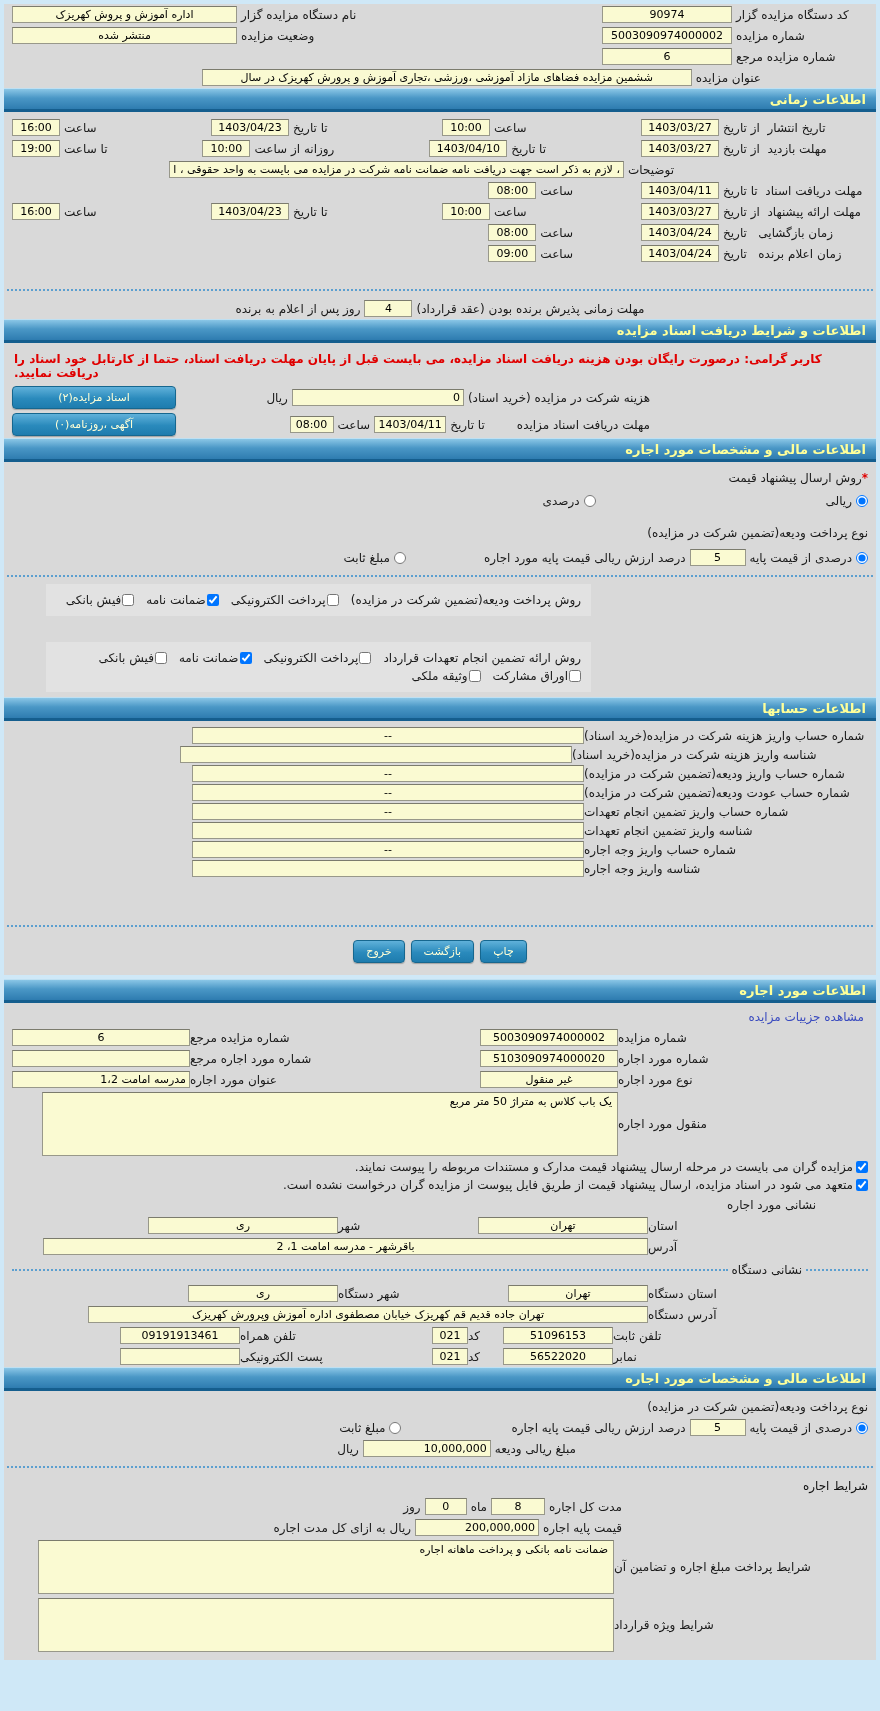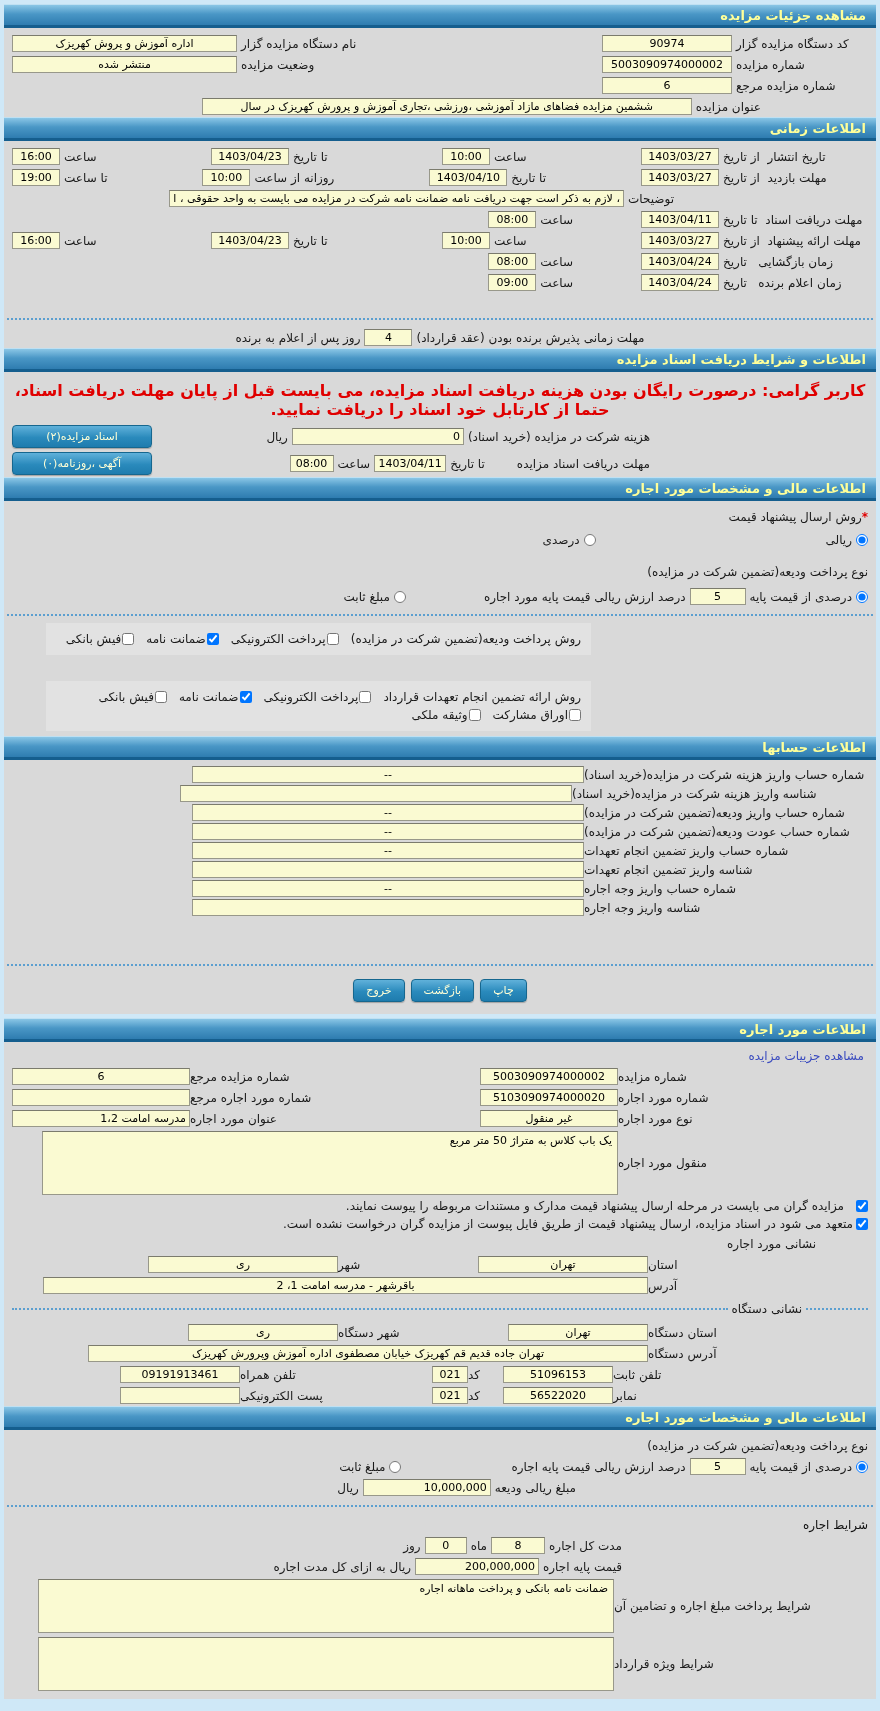--- a/index.html
+++ b/index.html
@@ -11,38 +11,37 @@
   .g{display:flex;align-items:center;gap:4px}
   .sp{flex:1}
   .lb{white-space:nowrap}
   .lc{text-align:left;white-space:nowrap;flex:none}
   input.inp,textarea.inp{background:#fafad2;border:1px solid #98988a;border-top-color:#7b7b6d;font-family:"DejaVu Sans","Liberation Sans",sans-serif;font-size:11px;color:#000}
   input.inp{height:17px;text-align:center;padding:0 3px}
   input.num{direction:ltr}
   input.ar{text-align:right;direction:ltr}
   textarea.inp{resize:none;padding:2px 5px}
   .btn{background:linear-gradient(180deg,#60b1da 0%,#2a8abc 55%,#1e7cae 100%);border:1px solid #16678f;border-radius:4px;color:#ffffd6;font-family:"DejaVu Sans","Liberation Sans",sans-serif;font-size:11px;padding:4px 12px;cursor:pointer;box-shadow:0 1px 1px rgba(0,0,0,.25)}
-  .btn.side{width:140px;padding:4px 4px}
+  .btn.side{width:164px;padding:4px 4px}
   .btnrow{display:flex;justify-content:center;gap:6px;padding:6px}
   .dots{border-top:2px dotted #5b9fd0;margin:7px 3px;height:0}
   .dotline{border-top:2px dotted #5b9fd0;height:0}
-  .warn{color:#e00000;font-weight:bold;font-size:16px;padding:4px 10px;text-align:center}
+  .warn{color:#e00000;font-weight:bold;font-size:12px;padding:4px 10px;text-align:left}
   .link{color:#3a4bbf;padding:2px 12px 3px;display:block;width:fit-content;text-decoration:none}
   .strip{display:flex;flex-wrap:wrap;align-items:center;row-gap:4px;column-gap:12px;background:#e2e2e2;width:545px;margin:5px 285px 5px auto;padding:9px 10px}
   .cbi{display:flex;align-items:center;gap:1px;white-space:nowrap}
   input[type=checkbox],input[type=radio]{width:12px;height:12px;margin:0;flex:none}
   .star{color:#e00000;font-weight:bold}
   .subhdr{font-weight:normal;color:#111}
 </style>
 </head>
 <body>
 
 <div class="panel">
 
-  <div class="hdr"><span>مشاهده جزئیات مزایده</span></div>
 
   <div class="row">
     <div class="g">
         <span class="lc" style="width:132px">کد دستگاه مزایده گزار</span>
       <input class="inp num" style="width: 130px;" readonly="" value="90974">
       </div>
     <div class="sp"></div>
     <div class="g">
         <span class="lc" style="width:118px">نام دستگاه مزایده گزار</span>
       <input class="inp" style="width: 225px;" readonly="" value="اداره آموزش و پروش کهریزک">
@@ -366,21 +365,21 @@
     <input class="inp" style="width: 178px; text-align: right;" readonly="" value="مدرسه امامت 1،2">
   </div>
 
   <div class="row" style="align-items:center">
     <span class="lc" style="width:250px">منقول مورد اجاره</span>
     <textarea class="inp" style="width: 576px; height: 64px;" readonly="">یک باب کلاس به متراژ 50 متر مربع</textarea>
   </div>
 
   <div class="row" style="min-height:18px">
     <input type="checkbox" checked="" style="">
-    <span class="lb" style="margin-right:12px">مزایده گران می بایست در مرحله ارسال پیشنهاد قیمت مدارک و مستندات مربوطه را پیوست نمایند.</span>
+    <span class="lb" style="margin-right:3px">مزایده گران می بایست در مرحله ارسال پیشنهاد قیمت مدارک و مستندات مربوطه را پیوست نمایند.</span>
   </div>
   <div class="row" style="min-height:18px">
     <input type="checkbox" checked="" style="">
     <span class="lb" style="margin-right:3px">متعهد می شود در اسناد مزایده، ارسال پیشنهاد قیمت از طریق فایل پیوست از مزایده گران درخواست نشده است.</span>
   </div>
 
   <div class="row" style="padding-right:60px">
     <span class="lb">نشانی مورد اجاره</span>
   </div>
 

